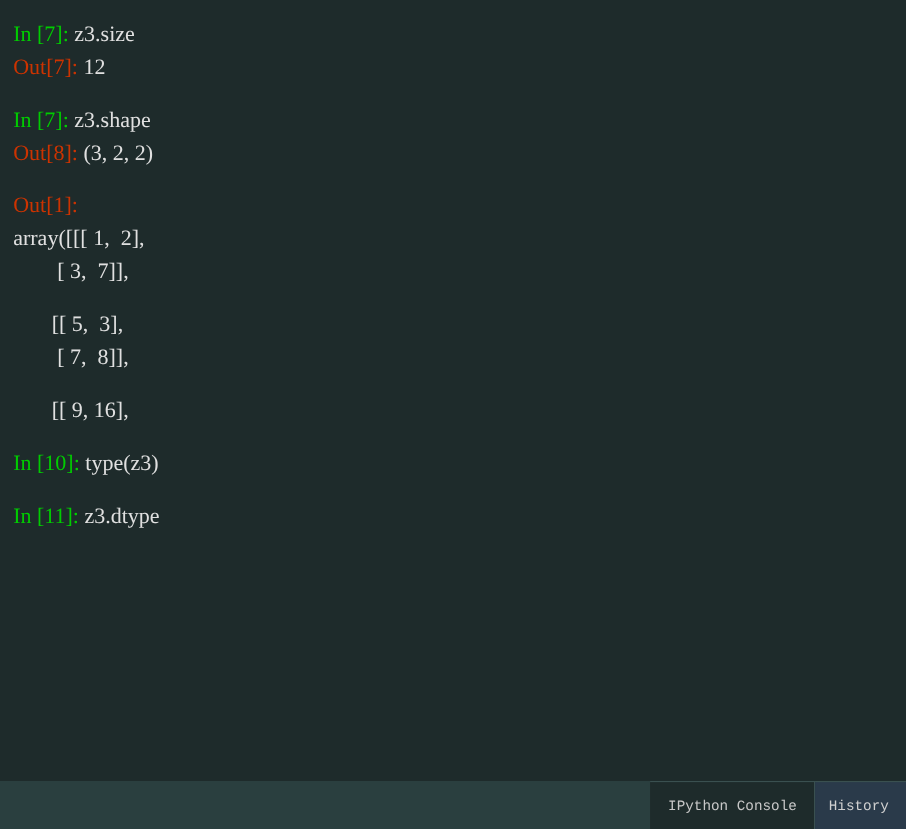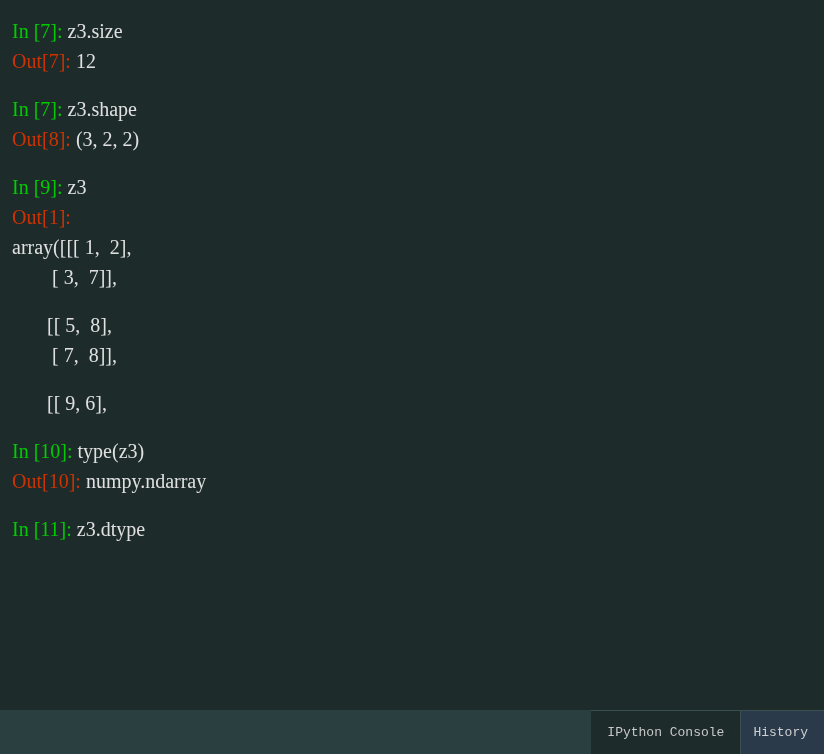--- a/index.html
+++ b/index.html
@@ -95,32 +95,30 @@
 <body>
 
 <div class="console-area">
   <div id="console-lines">
       <div class="line"><span class="in-prompt">In [7]:</span><span class="code-text"> z3.size</span></div>
       <div class="line"><span class="out-prompt">Out[7]:</span><span class="out-value"> 12</span></div>
       <div class="blank"></div>
       <div class="line"><span class="in-prompt">In [7]:</span><span class="code-text"> z3.shape</span></div>
       <div class="line"><span class="out-prompt">Out[8]:</span><span class="out-value"> (3, 2, 2)</span></div>
       <div class="blank"></div>
-      <div class="line"><span class="in-prompt">In [9]:</span><span class="code-text"> z3</span></div>
       <div class="line"><span class="out-prompt">Out[1]:</span><span class="out-value"></span></div>
       <div class="line code-text">array([[[ 1,  2],</div>
       <div class="line code-text">        [ 3,  7]],</div>
       <div class="blank"></div>
-      <div class="line code-text">       [[ 5,  8],</div>
+      <div class="line code-text">       [[ 5,  3],</div>
       <div class="line code-text">        [ 7,  8]],</div>
       <div class="blank"></div>
-      <div class="line code-text">       [[ 9, 6],</div>
+      <div class="line code-text">       [[ 9, 16],</div>
       <div class="blank"></div>
       <div class="line"><span class="in-prompt">In [10]:</span><span class="code-text"> type(z3)</span></div>
-      <div class="line"><span class="out-prompt">Out[10]:</span><span class="out-value"> numpy.ndarray</span></div>
       <div class="blank"></div>
       <div class="line"><span class="in-prompt">In [11]:</span><span class="code-text"> z3.dtype</span></div>
       <div class="blank"></div>
     </div>
 </div>
 
 <div class="bottom-bar">
   <div class="tab-item tab-item-ipython">
     <span>IPython Console</span>
   </div>

